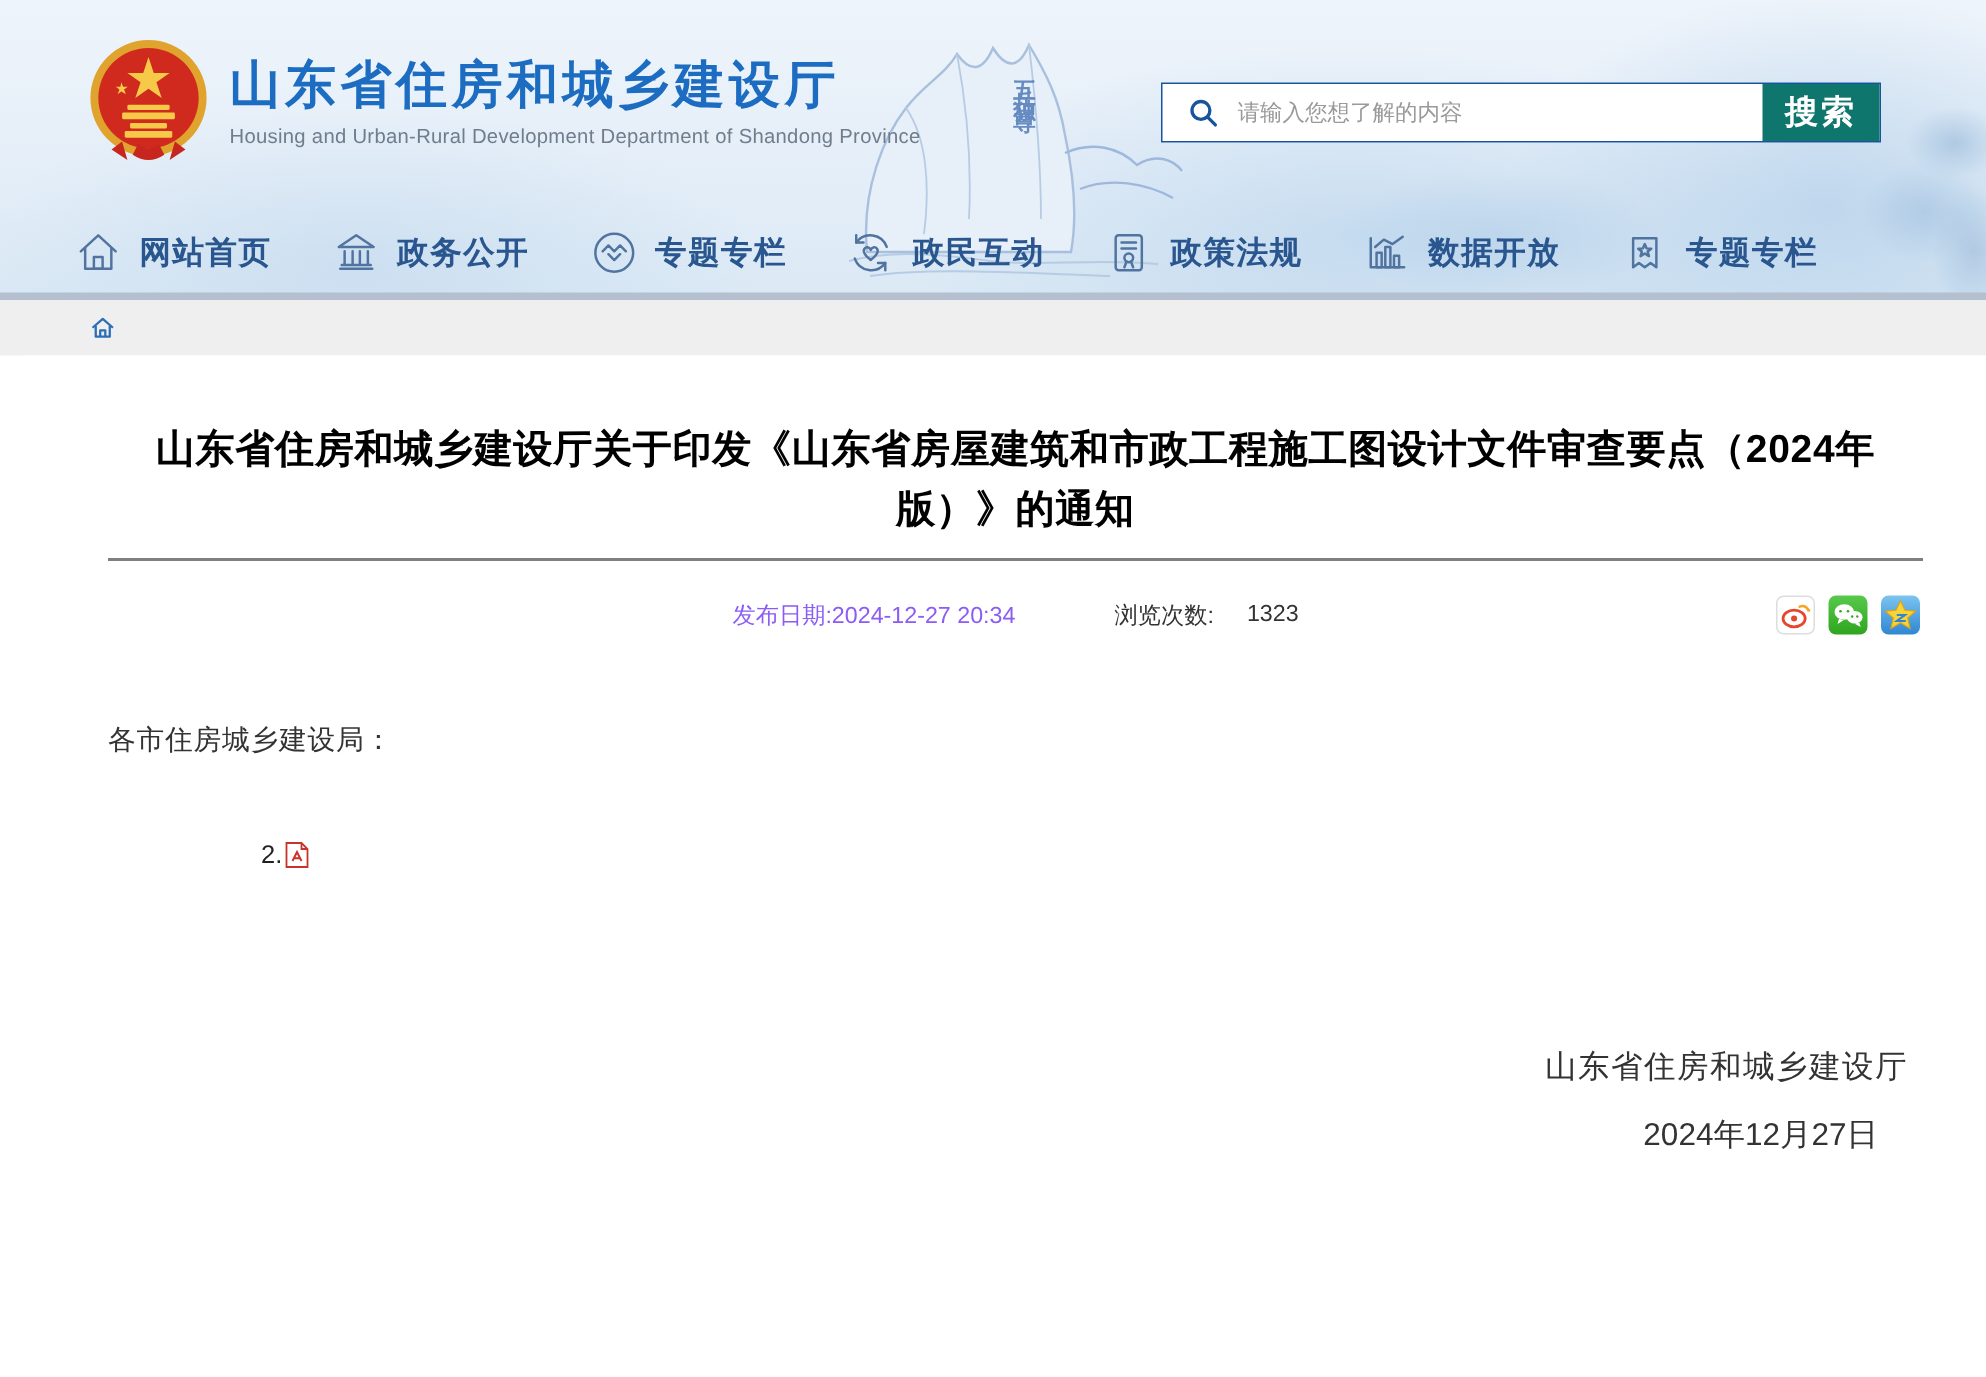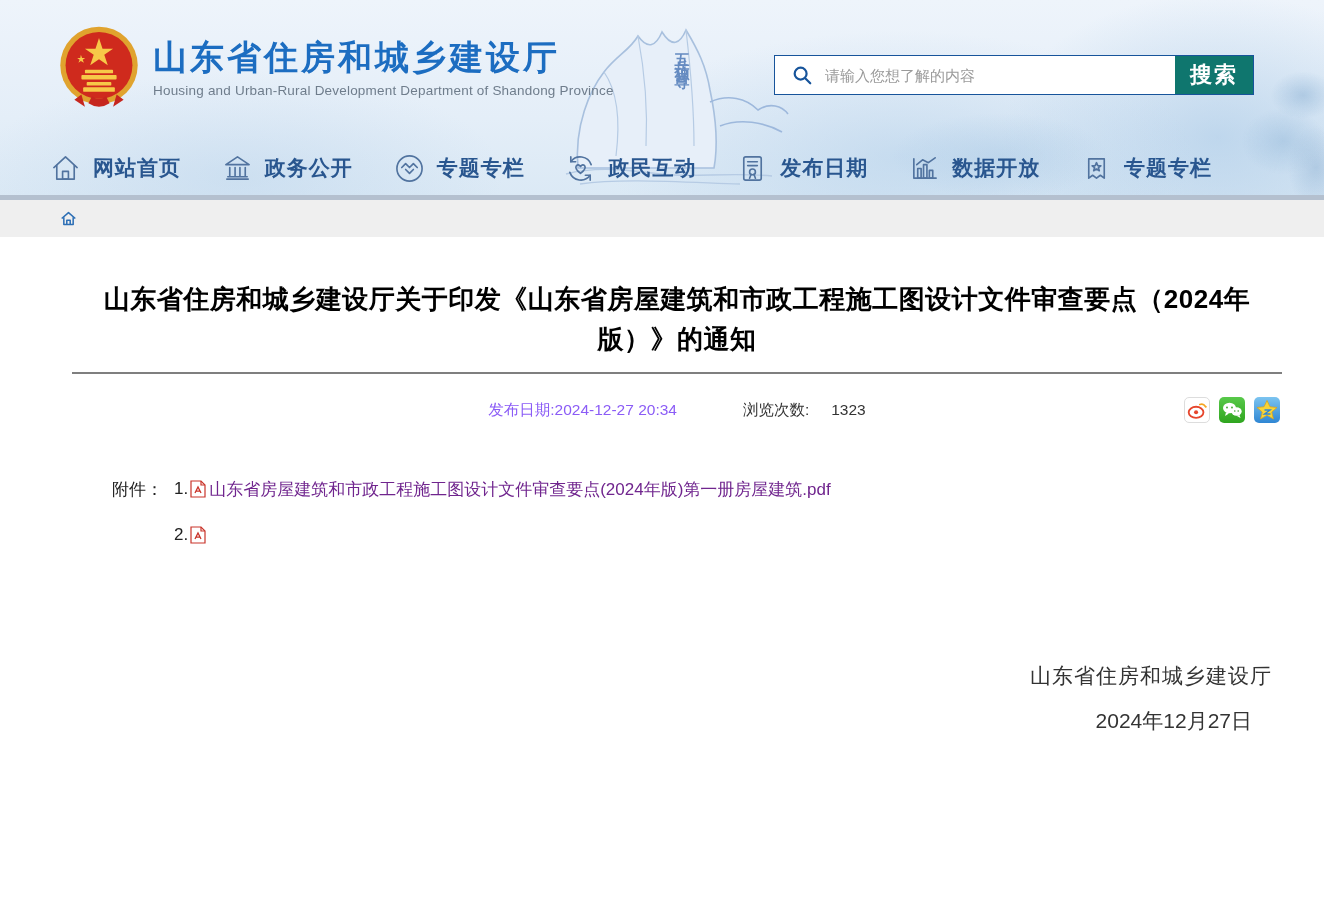--- a/index.html
+++ b/index.html
@@ -191,21 +191,21 @@
         </svg>
         <span class="nav-label">政民互动</span>
       </a>
       <a class="nav-item">
         <svg viewBox="0 0 32 32">
           <rect x="7" y="4" width="18" height="24" rx="2"></rect>
           <path d="M11 9 H21 M11 13 H21"></path>
           <circle cx="16" cy="19.5" r="3"></circle>
           <path d="M14.5 22 L13 26 M17.5 22 L19 26"></path>
         </svg>
-        <span class="nav-label">发布日期</span>
+        <span class="nav-label">政策法规</span>
       </a>
       <a class="nav-item">
         <svg viewBox="0 0 32 32">
           <path d="M5 6 V26 H28"></path>
           <rect x="9" y="16" width="3.5" height="10"></rect>
           <rect x="15" y="12" width="3.5" height="14"></rect>
           <rect x="21" y="18" width="3.5" height="8"></rect>
           <path d="M8 12 L14 7 L20 10 L27 5"></path>
         </svg>
         <span class="nav-label">数据开放</span>
@@ -265,32 +265,23 @@
         </span>
         <span class="share-icon share-qzone">
           <svg viewBox="0 0 26 26">
             <polygon points="13,3.5 16,9.8 23,10.5 17.8,15 19.4,22 13,18.2 6.6,22 8.2,15 3,10.5 10,9.8" fill="#f8d437" stroke="#d9a520" stroke-width="0.8"></polygon>
             <path d="M10.5 13 H16 L10.5 17 H16.5" fill="none" stroke="#2f86d3" stroke-width="1.4"></path>
           </svg>
         </span>
       </span>
     </div>
 
+    <p class="salutation">各市住房城乡建设局：</p>
 
     <div class="attachments">
-      <div class="att-row">
-        <span class="att-label">附件：</span>
-        <span class="att-num">1.</span>
-        <svg class="pdf-icon" viewBox="0 0 16 18">
-          <path d="M1 1 H11 L15 5 V17 H1 Z" fill="#fff" stroke="#c9342a" stroke-width="1.2"></path>
-          <path d="M11 1 V5 H15" fill="none" stroke="#c9342a" stroke-width="1.2"></path>
-          <path d="M5 13 C7 9 8 7 8 7 C8 7 9 9 11 13 M6 11.2 H10" fill="none" stroke="#c9342a" stroke-width="1.3"></path>
-        </svg>
-        <a class="att-link">山东省房屋建筑和市政工程施工图设计文件审查要点(2024年版)第一册房屋建筑.pdf</a>
-      </div>
       <div class="att-row">
         <span class="att-label"></span>
         <span class="att-num">2.</span>
         <svg class="pdf-icon" viewBox="0 0 16 18">
           <path d="M1 1 H11 L15 5 V17 H1 Z" fill="#fff" stroke="#c9342a" stroke-width="1.2"></path>
           <path d="M11 1 V5 H15" fill="none" stroke="#c9342a" stroke-width="1.2"></path>
           <path d="M5 13 C7 9 8 7 8 7 C8 7 9 9 11 13 M6 11.2 H10" fill="none" stroke="#c9342a" stroke-width="1.3"></path>
         </svg>
       </div>
     </div>

